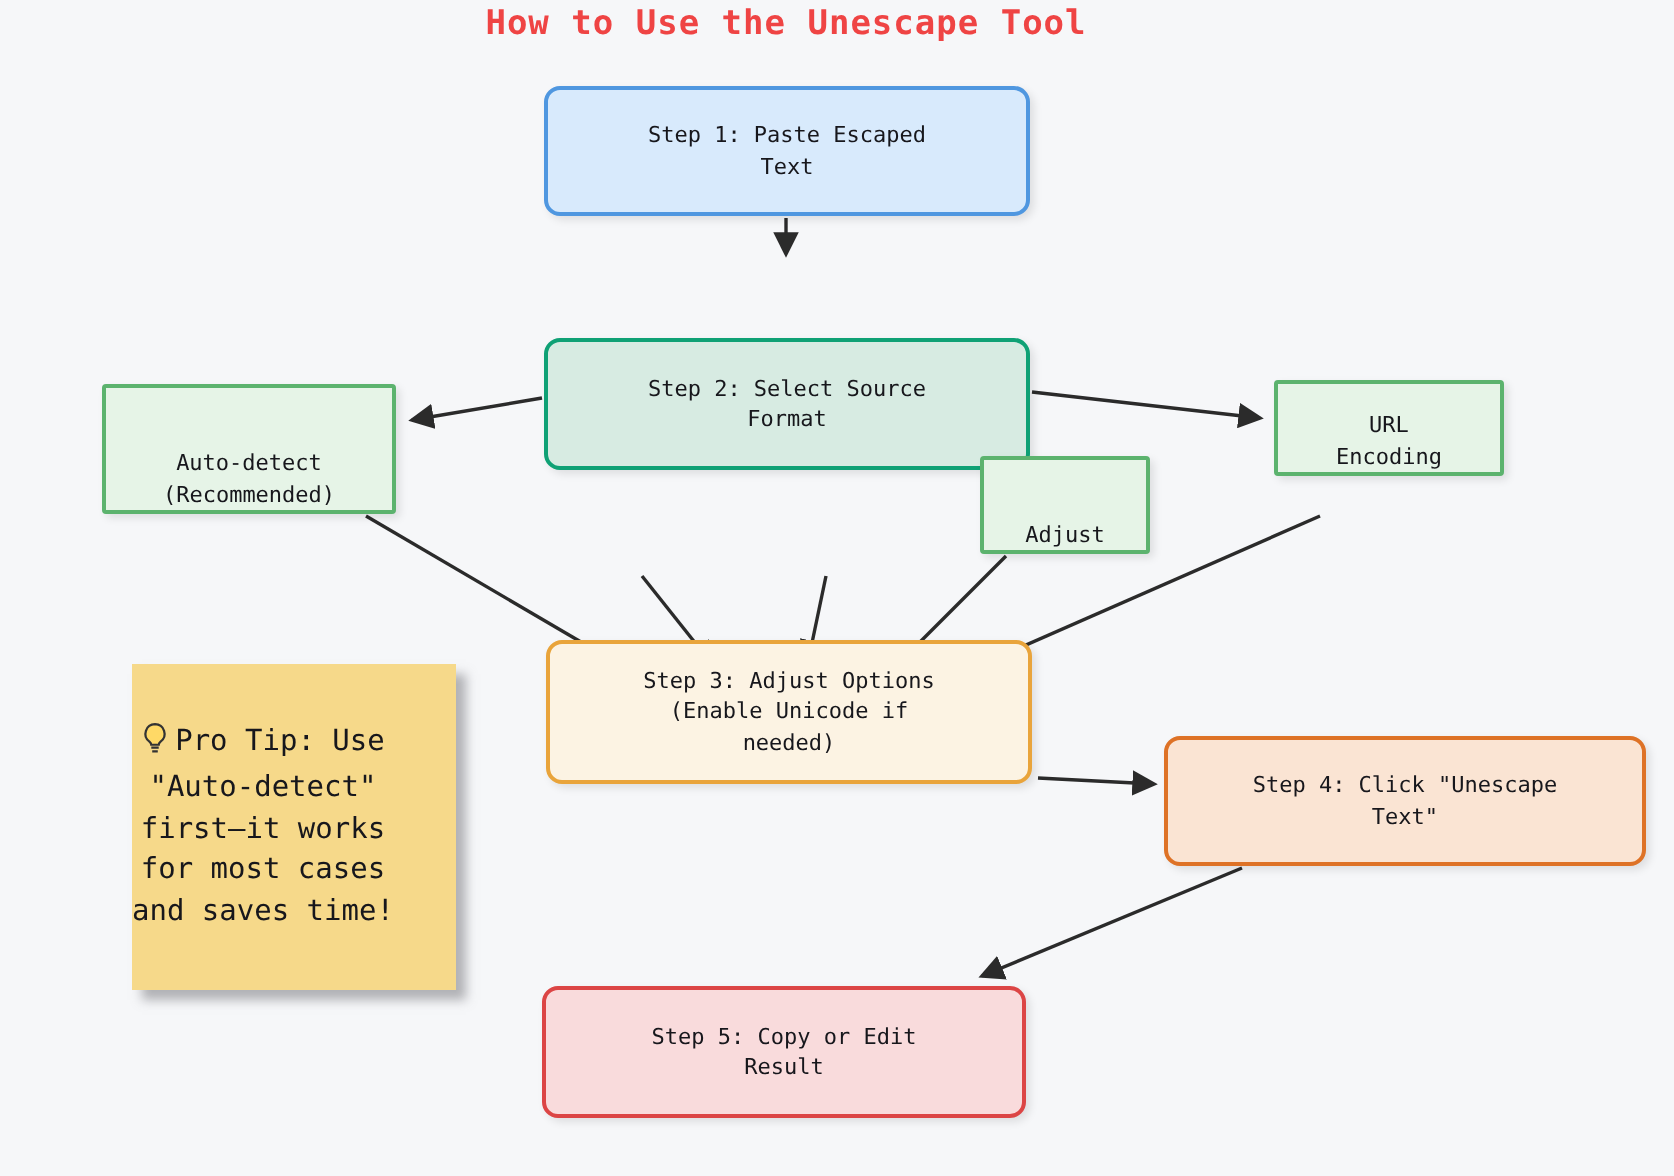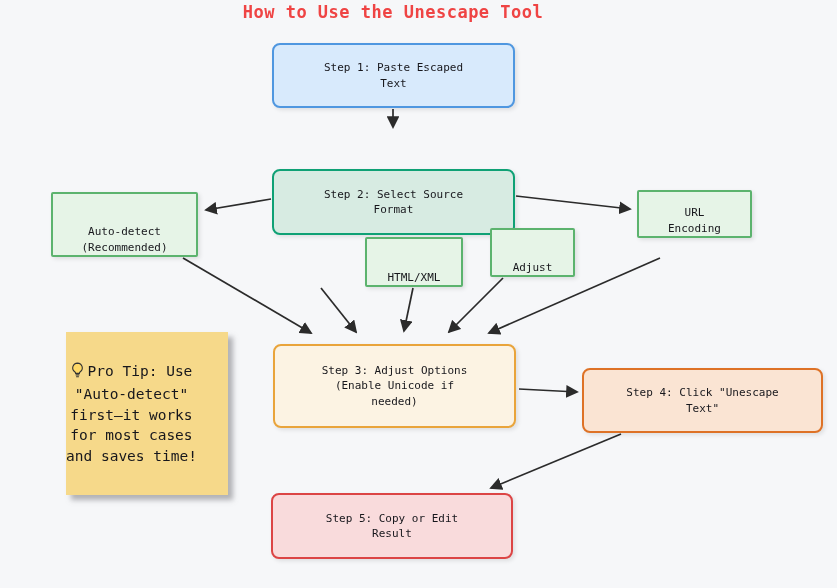--- a/index.html
+++ b/index.html
@@ -98,34 +98,31 @@
     <span>Step 2: Select Source
 Format</span>
   </div>
 
   <div class="node green small" style="left:51px;top:192px;width:147px;height:65px;">
     <span>Auto-detect
 (Recommended)</span>
   </div>
 
 
-  <div class="node green small" style="left:365px;top:237px;width:98px;height:50px;">
-    <span>HTML/XML</span>
-  </div>
 
   <div class="node green small" style="left:490px;top:228px;width:85px;height:49px;">
     <span>Adjust</span>
   </div>
 
   <div class="node green small" style="left:637px;top:190px;width:115px;height:48px;">
     <span>URL
 Encoding</span>
   </div>
 
-  <div class="node amber" style="left:273px;top:344px;width:243px;height:84px;">
+  <div class="node amber" style="left:273px;top:320px;width:243px;height:72px;">
     <span>Step 3: Adjust Options
 (Enable Unicode if
 needed)</span>
   </div>
 
   <div class="node orange" style="left:582px;top:368px;width:241px;height:65px;">
     <span>Step 4: Click "Unescape
 Text"</span>
   </div>
 

